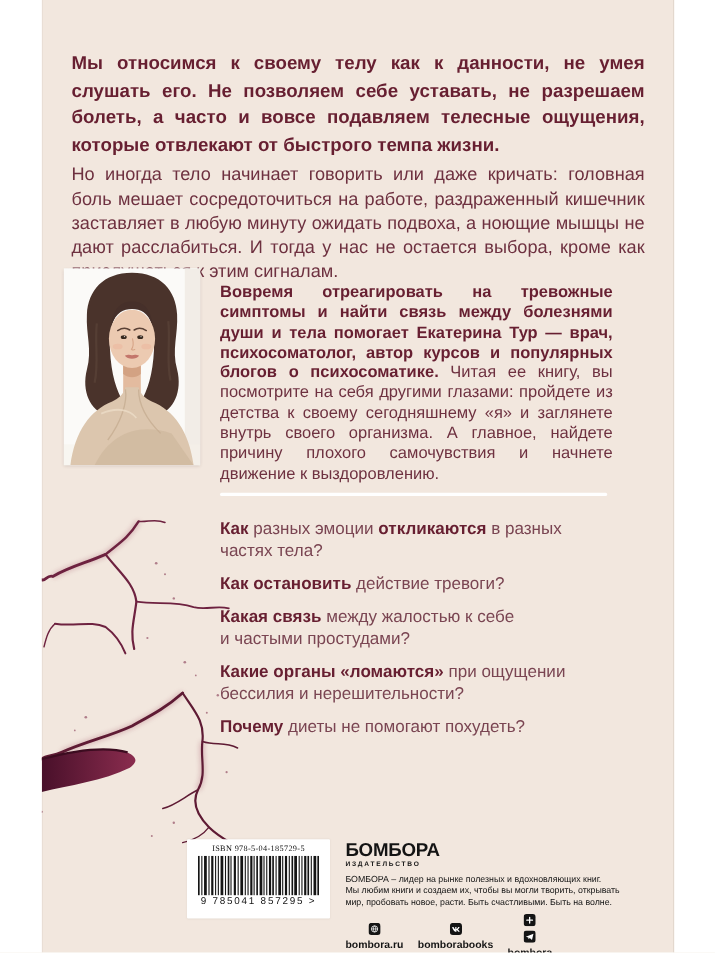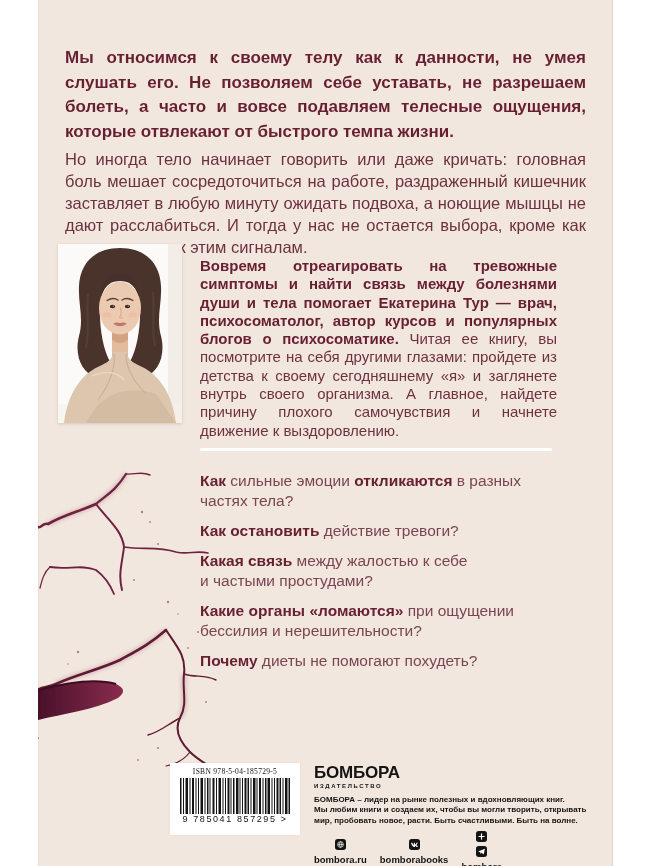--- a/index.html
+++ b/index.html
@@ -53,21 +53,21 @@
     position:absolute;left:132px;top:763px;width:130px;height:72px;
     background:#ffffff;border-radius:1px;text-align:center;
     box-shadow:0 0 2px rgba(0,0,0,.08);
   }
   .isbn{font-size:7.5px;letter-spacing:.3px;color:#141414;margin-top:4px;font-weight:500;font-family:Liberation Serif, serif;}
   .bars{display:block;margin:2px auto 0 auto;}
   .digits{font-size:9px;letter-spacing:1.6px;color:#141414;margin-top:0px;}
   .publisher{position:absolute;left:276px;top:764px;width:310px;color:var(--footer-ink,#141414);}
   .pub-name{font-size:17px;font-weight:800;letter-spacing:-.2px;line-height:18px;}
   .pub-sub{font-size:6px;font-weight:bold;letter-spacing:1.6px;margin-top:1px;}
-  .pub-desc{font-size:8px;line-height:10.4px;margin-top:6px;white-space:pre-line;font-weight:700;}
+  .pub-desc{font-size:8px;line-height:10.4px;margin-top:6px;white-space:pre-line;font-weight:400;}
   .social{display:flex;align-items:center;gap:13px;margin-top:5px;}
   .social-item{display:flex;align-items:center;gap:4px;font-size:9.5px;font-weight:600;flex-direction:column;}
   .social-item .ic{width:11px;height:11px;display:inline-block;}
   .social-item .ic svg{width:11px;height:11px;display:block;}
   .social-item .ic + .ic{margin-left:-1px;}
 </style>
 </head>
 <body>
 
 <div class="page">
@@ -113,21 +113,21 @@
         <path d="M68,110 C68,124 76,138 88,150" stroke="#c6ac91" stroke-width="1.2" fill="none" opacity=".8"></path>
         <path d="M34,132 C48,126 60,128 66,136" stroke="#ead9c4" stroke-width="1.6" fill="none" opacity=".9"></path>
       </svg>
     </div>
 
     <p class="about"><span class="b">Вовремя отреагировать на тревожные симптомы и найти связь между болезнями души и тела помогает Екатерина Тур — врач, психосоматолог, автор курсов и популярных блогов о психосоматике.</span><span> Читая ее книгу, вы посмотрите на себя другими глазами: пройдете из детства к своему сегодняшнему «я» и заглянете внутрь своего организма. А главное, найдете причину плохого самочувствия и начнете движение к выздоровлению.</span></p>
 
     <div class="divider"></div>
 
     <div class="questions">
-        <p class="question"><span class="b">Как</span><span> сильные эмоции </span><span class="b">откликаются</span><span> в разных
+        <p class="question"><span class="b">Как</span><span> разных эмоции </span><span class="b">откликаются</span><span> в разных
 частях тела?</span></p>
         <p class="question"><span class="b">Как остановить</span><span> действие тревоги?</span></p>
         <p class="question"><span class="b">Какая связь</span><span> между жалостью к себе
 и частыми простудами?</span></p>
         <p class="question"><span class="b">Какие органы «ломаются»</span><span> при ощущении
 бессилия и нерешительности?</span></p>
         <p class="question"><span class="b">Почему</span><span> диеты не помогают похудеть?</span></p>
       </div>
 
     <svg class="cracks" viewBox="0 0 188 330">

